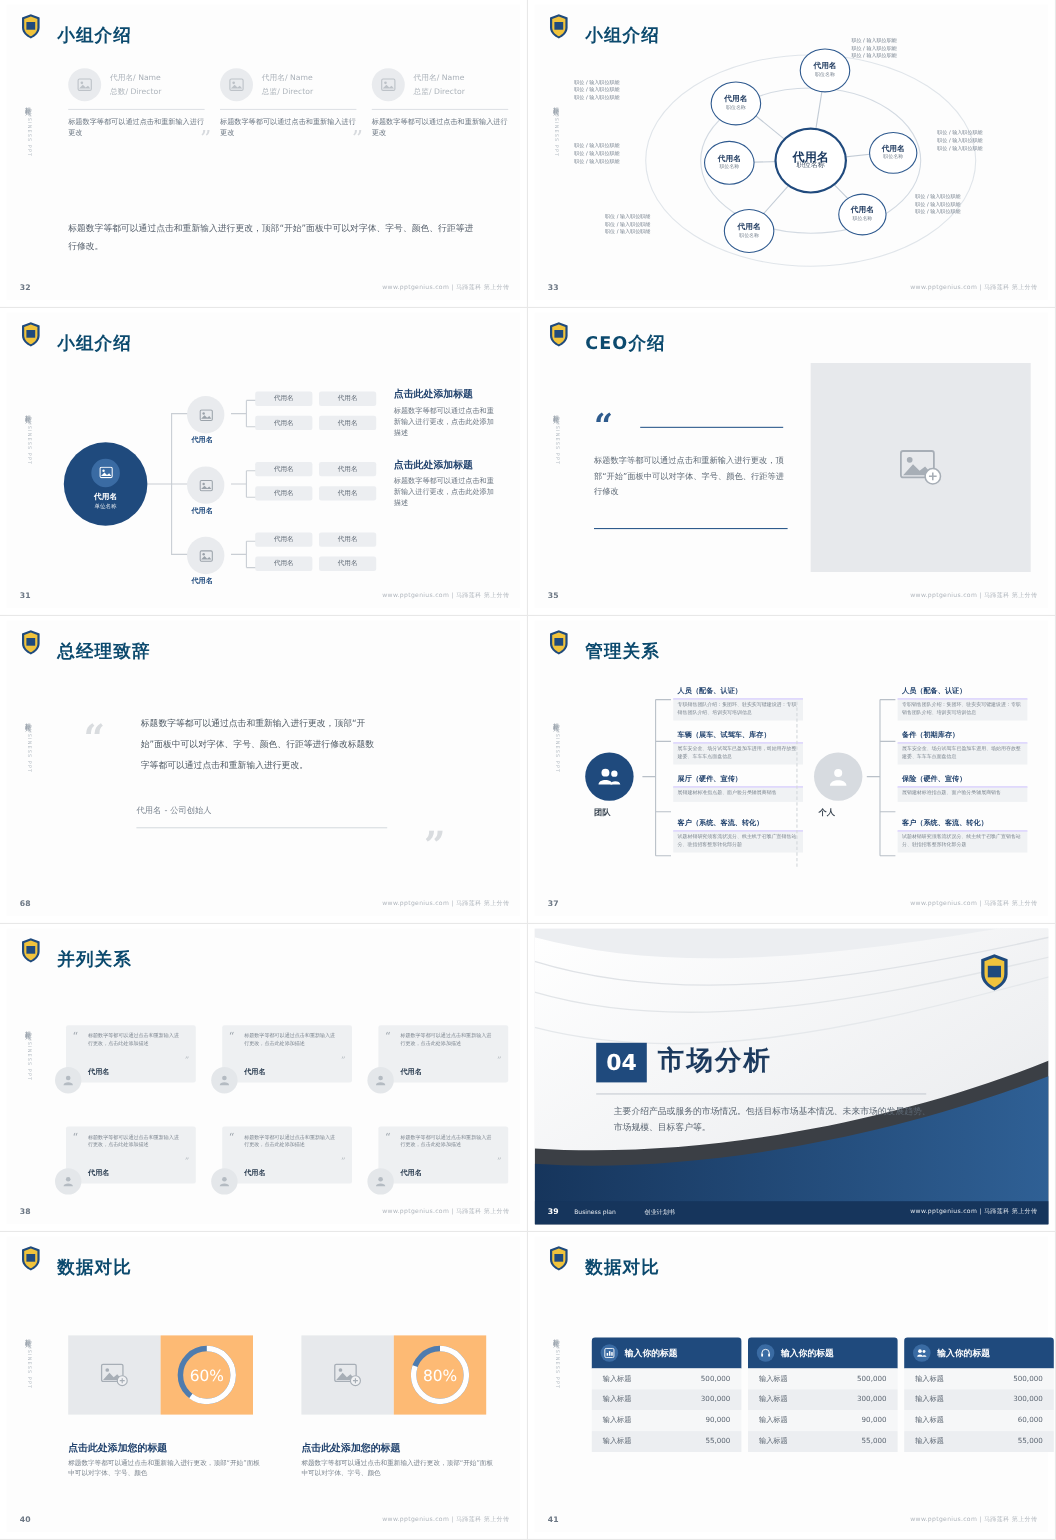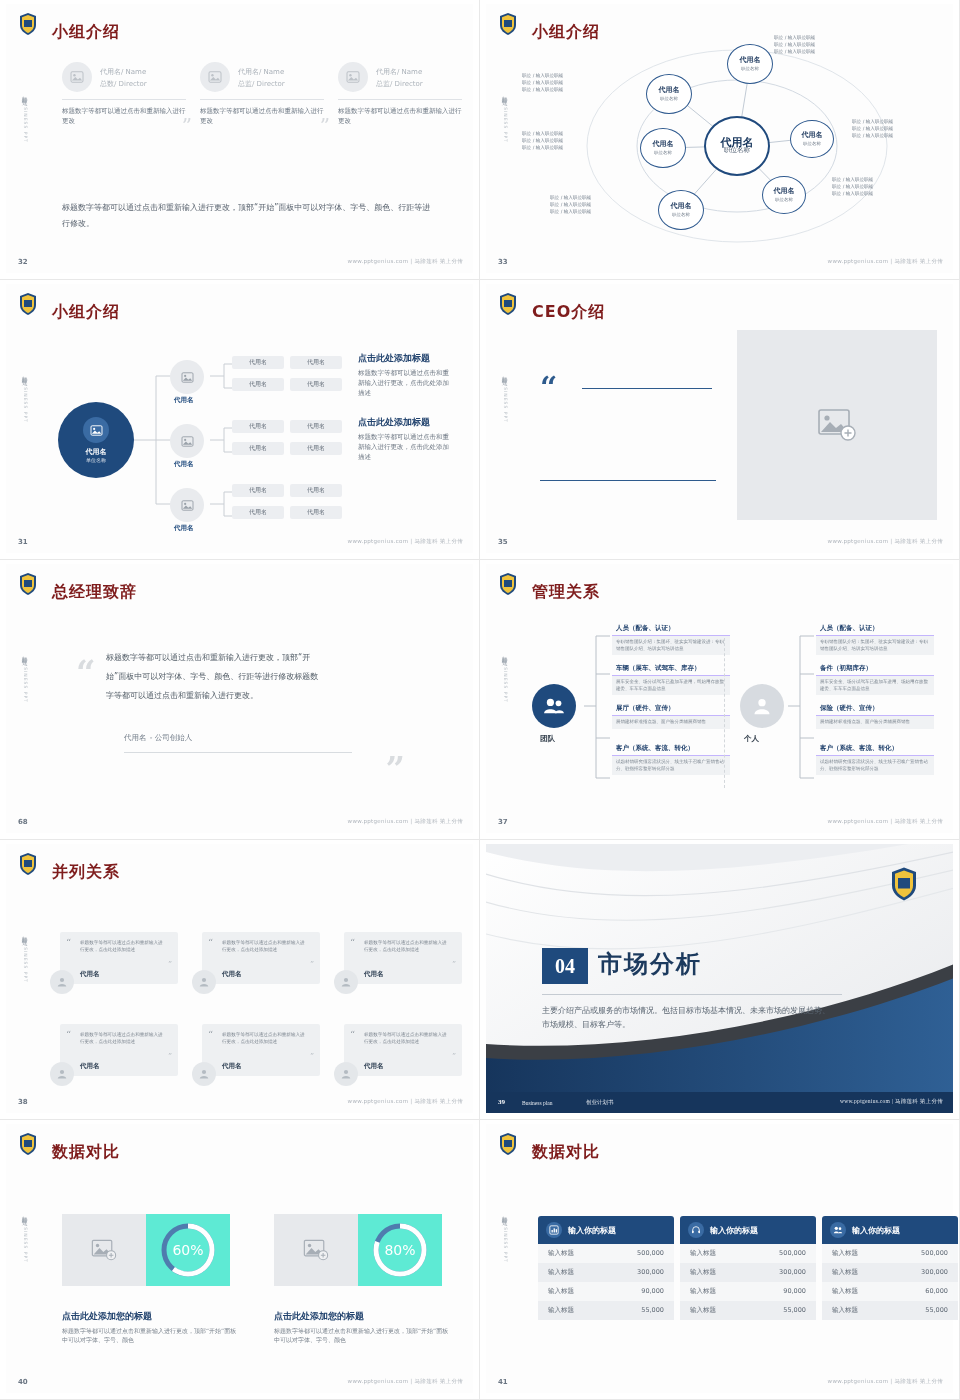--- a/index.html
+++ b/index.html
@@ -41,21 +41,21 @@
   .pagenum {
     position: absolute; left: 12px; bottom: 7px;
     font-size: 7px; color: #6b7683; font-weight: bold;
   }
   .footer {
     position: absolute; right: 10px; bottom: 8px;
     font-size: 5.5px; color: #b0b6bd; letter-spacing: .3px;
   }
   .title {
     position: absolute; left: 46px; top: 18px;
-    font-size: 16px; color: #7f1d1d; font-weight: 600; letter-spacing: 1px;
+    font-size: 16px; color: #0c4a6e; font-weight: 600; letter-spacing: 1px;
   }
 
   
   .s32-cols { position:absolute; left:56px; top:58px; display:flex; gap:14px;justify-content:center; }
   .s32-col { width: 124px; position: relative; }
   .s32-head { display:flex; align-items:center; gap:8px; }
   .ph-circle {
     width:30px; height:30px; border-radius:50%; background:#e9ebee;
     display:flex; align-items:center; justify-content:center; flex:0 0 auto;
   }
@@ -108,21 +108,21 @@
     font-family:"DejaVu Serif", serif; font-weight:bold; line-height:20px;}
   .s35-rule { position:absolute; left:96px; top:104px; width:130px; border-top:1px solid #2e5b8d; }
   .s35-body { position:absolute; left:54px; top:128px; width:180px; font-size:7.5px; color:#5f6a76; line-height:14px; }
   .s35-rule2 { position:absolute; left:54px; top:196px; width:176px; border-top:1px solid #2e5b8d; }
 
   
   .s36-q1 { position:absolute; left:70px; top:88px; font-size:34px; color:#d9dcdf;
     font-family:"DejaVu Serif", serif; font-weight:bold; }
   .s36-q2 { position:absolute; right:68px; bottom:44px; font-size:34px; color:#d9dcdf;
     font-family:"DejaVu Serif", serif; font-weight:bold; }
-  .s36-body { position:absolute; left:100px; top:84px; width:220px; font-size:8px; color:#4e5963; line-height:19px; }
+  .s36-body { position:absolute; left:122px; top:84px; width:220px; font-size:8px; color:#4e5963; line-height:19px; }
   .s36-sign { position:absolute; left:118px; top:168px; font-size:9px; color:#22436e; font-weight:bold; }
   .s36-sign span { color:#77818d; font-size:7.5px; font-weight:normal; }
   .s36-line { position:absolute; left:118px; top:188px; width:228px; border-top:1px solid #d8dce0; }
 
   
   .s37-circle { position:absolute; width:44px;height:44px;border-radius:50%;
     display:flex;align-items:center;justify-content:center; }
   .s37-lbl { position:absolute; font-size:7.5px; color:#34404d; font-weight:bold; }
   .s37-item { position:absolute; width:118px; }
   .s37-ih { font-size:6.5px; color:#22436e; font-weight:bold; padding:2px 0 2px 4px;
@@ -138,30 +138,30 @@
   .s38-card .nm { position:absolute; left:20px; bottom:5px; font-size:6.5px; color:#2c3e52; font-weight:bold; }
   .s38-av { position:absolute; width:24px;height:24px;border-radius:50%;background:#e4e7ea;
     display:flex;align-items:center;justify-content:center; }
 
   
   .cover { position:absolute; inset:0; background:#f2f3f5; overflow:hidden; }
   .cover-num { position:absolute; left:56px; top:104px; width:46px; height:36px; background:#1f4a7d;
     color:#fff; font-size:20px; font-weight:bold; display:flex; align-items:center; justify-content:center; }
   .cover-title { position:absolute; left:112px; top:104px; font-size:24px; color:#1c3a5e; font-weight:bold; letter-spacing:2px; }
   .cover-rule { position:absolute; left:56px; top:150px; width:300px; border-top:1px solid #c5cbd2; }
-  .cover-desc { position:absolute; left:56px; top:160px; width:290px; font-size:8px; color:#5b6husk; line-height:14px; color:#5b6672; }
+  .cover-desc { position:absolute; left:72px; top:160px; width:290px; font-size:8px; color:#5b6husk; line-height:14px; color:#5b6672; }
   .cover-crest { position:absolute; right:34px; top:22px; width:30px; height:36px; }
   .cover-pg { position:absolute; left:12px; bottom:7px; font-size:7px; color:#fff; font-weight:bold; }
   .cover-bp { position:absolute; left:36px; bottom:7px; font-size:5.5px; color:#e3e8ee; }
   .cover-bp2 { position:absolute; left:100px; bottom:7px; font-size:5.5px; color:#e3e8ee; }
 
   
   .s40-imgbox { position:absolute; width:84px; height:72px; background:#e7e9ec;
     display:flex; align-items:center; justify-content:center; }
-  .s40-donutbox { position:absolute; width:84px; height:72px; background:#5eead4;
+  .s40-donutbox { position:absolute; width:84px; height:72px; background:#fdba74;
     display:flex; align-items:center; justify-content:center; }
   .s40-h { position:absolute; font-size:9px; color:#22436e; font-weight:bold; }
   .s40-p { position:absolute; font-size:6px; color:#7a838d; line-height:9px; width:176px; }
 
   
   .s41-col { position:absolute; width:136px; }
   .s41-head { height:28px; background:#1f4a7d; display:flex; align-items:center; gap:6px; padding:0 8px;
     border-radius:3px 3px 0 0; }
   .s41-head .ic { width:16px;height:16px;border-radius:50%;background:#3a6ba3;
     display:flex;align-items:center;justify-content:center; }
@@ -438,20 +438,21 @@
         <svg width="40" height="34" viewBox="0 0 40 34">
             <rect x="2" y="2" width="30" height="24" rx="2" fill="none" stroke="#a7aeb6" stroke-width="1.6"></rect>
             <circle cx="10" cy="10" r="2.6" fill="#a7aeb6"></circle>
             <path d="M4 24 L13 14 L19 20 L24 16 L31 24 Z" fill="#a7aeb6"></path>
             <circle cx="31" cy="25" r="7" fill="#ffffff" stroke="#a7aeb6" stroke-width="1.4"></circle>
             <path d="M31 21.5 v7 M27.5 25 h7" stroke="#a7aeb6" stroke-width="1.4"></path>
           </svg>
       </div>
       <div class="s35-q">“</div>
       <div class="s35-rule"></div>
+      <div class="s35-body">标题数字等都可以通过点击和重新输入进行更改，顶部“开始”面板中可以对字体、字号、颜色、行距等进行修改</div>
       <div class="s35-rule2"></div>
 
       <div class="pagenum">35</div>
       <div class="footer">www.pptgenius.com | 马蹄莲科 第上分传</div>
     </div>
   </div>
 
   <div class="slide">
     <div class="slide-inner">
       <div class="crest">
@@ -652,21 +653,21 @@
             <path d="M3.5 21 C3.5 14 20.5 14 20.5 21 Z" fill="#b4bbc2"></path>
           </svg>
       </div>
 
       <div class="pagenum">38</div>
       <div class="footer">www.pptgenius.com | 马蹄莲科 第上分传</div>
     </div>
   </div>
 
   <div class="slide">
-    <div class="slide-inner" style="inset:4px 6px 6px 6px;font-family:Liberation Serif, serif;">
+    <div class="slide-inner" style="inset:4px 6px 6px 6px;">
       <div class="cover">
         <svg width="468" height="270" style="position:absolute;left:0;top:0">
           <defs>
             <linearGradient id="g1" x1="0" y1="0" x2="1" y2="1">
               <stop offset="0%" stop-color="#ffffff"></stop>
                 <stop offset="100%" stop-color="#e6e8eb"></stop>
             </linearGradient>
             <linearGradient id="g2" x1="0" y1="0" x2="1" y2="0">
               <stop offset="0%" stop-color="#16355c"></stop>
                 <stop offset="100%" stop-color="#2f6095"></stop>

